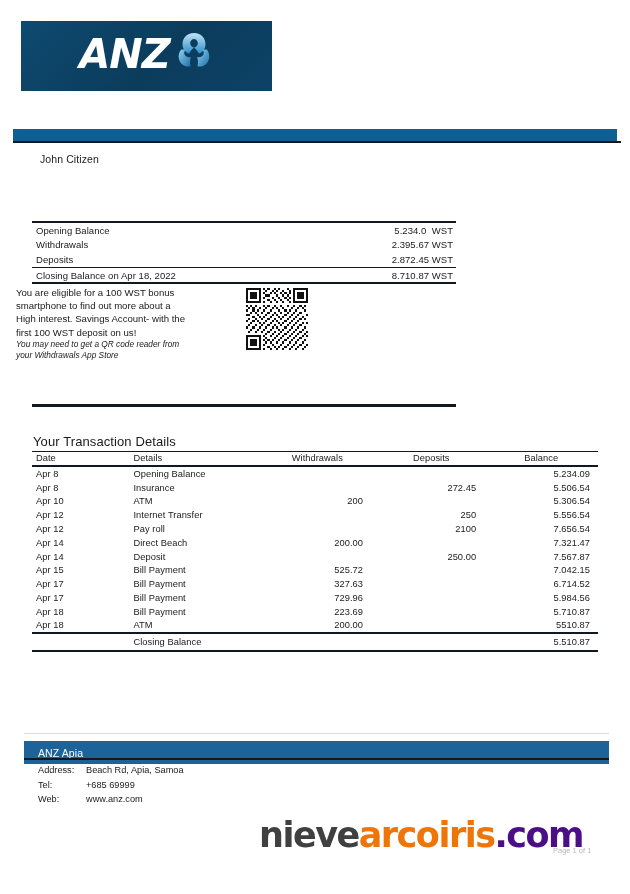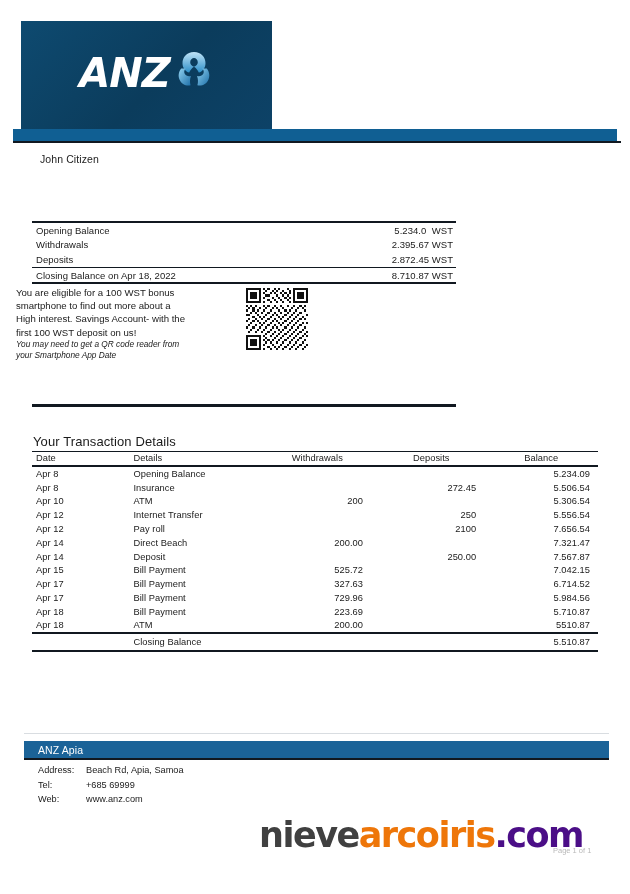--- a/index.html
+++ b/index.html
@@ -18,21 +18,21 @@
     background: #ffffff;
     overflow: hidden;
   }
 
   
   .logo-block {
     position: absolute;
     left: 21px;
     top: 21px;
     width: 251px;
-    height: 108px;
+    height: 70px;
     background: linear-gradient(135deg, #0e4a70 0%, #0b3c5c 55%, #0d4267 100%);
     display: flex;
     align-items: center;
     justify-content: center;
   }
   .logo-inner {
     display: flex;
     align-items: center;
     gap: 4px;
     transform: translateY(-2px);
@@ -195,21 +195,21 @@
     top: 733px;
     width: 585px;
     height: 1px;
     background: #d9dde1;
   }
   .foot-bar {
     position: absolute;
     left: 24px;
     top: 741px;
     width: 585px;
-    height: 17px;
+    height: 23px;
     background: #1b6398;
     display: flex;
     align-items: center;
   }
   .foot-bar-label {
     color: #ffffff;
     font-size: 10.5px;
     padding-left: 14px;
     letter-spacing: 0.1px;
   }
@@ -307,21 +307,21 @@
   </div>
 
   <div class="promo-wrap">
     <div class="promo-text">
       <div>You are eligible for a 100 WST bonus</div>
       <div>smartphone to find out more about a</div>
       <div>High interest. Savings Account- with the</div>
       <div>first 100 WST deposit on us!</div>
       <div class="promo-note">
         <div>You may need to get a QR code reader from</div>
-        <div>your Smartphone App Date</div>
+        <div>your Withdrawals App Store</div>
       </div>
     </div>
     <svg class="qr" viewBox="0 0 29 29" shape-rendering="crispEdges">
       <rect width="29" height="29" fill="#ffffff"></rect>
       <g fill="#111111">
         <rect x="0" y="0" width="7" height="1"></rect>
           <rect x="0" y="6" width="7" height="1"></rect>
         <rect x="0" y="0" width="1" height="7"></rect>
           <rect x="6" y="0" width="1" height="7"></rect>
         <rect x="2" y="2" width="3" height="3"></rect>

